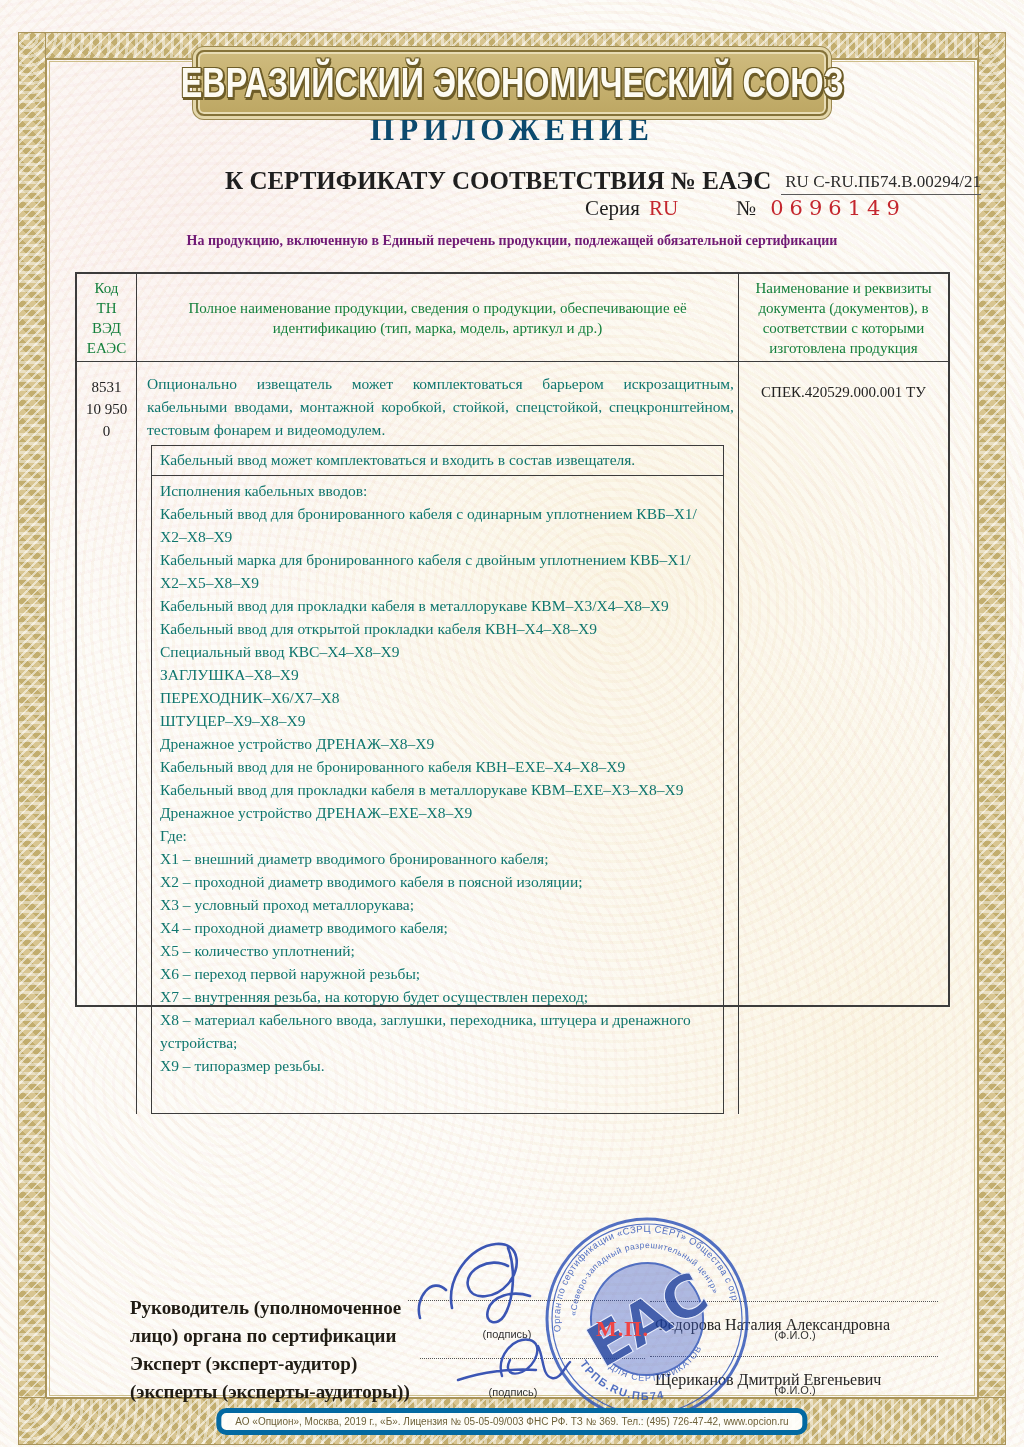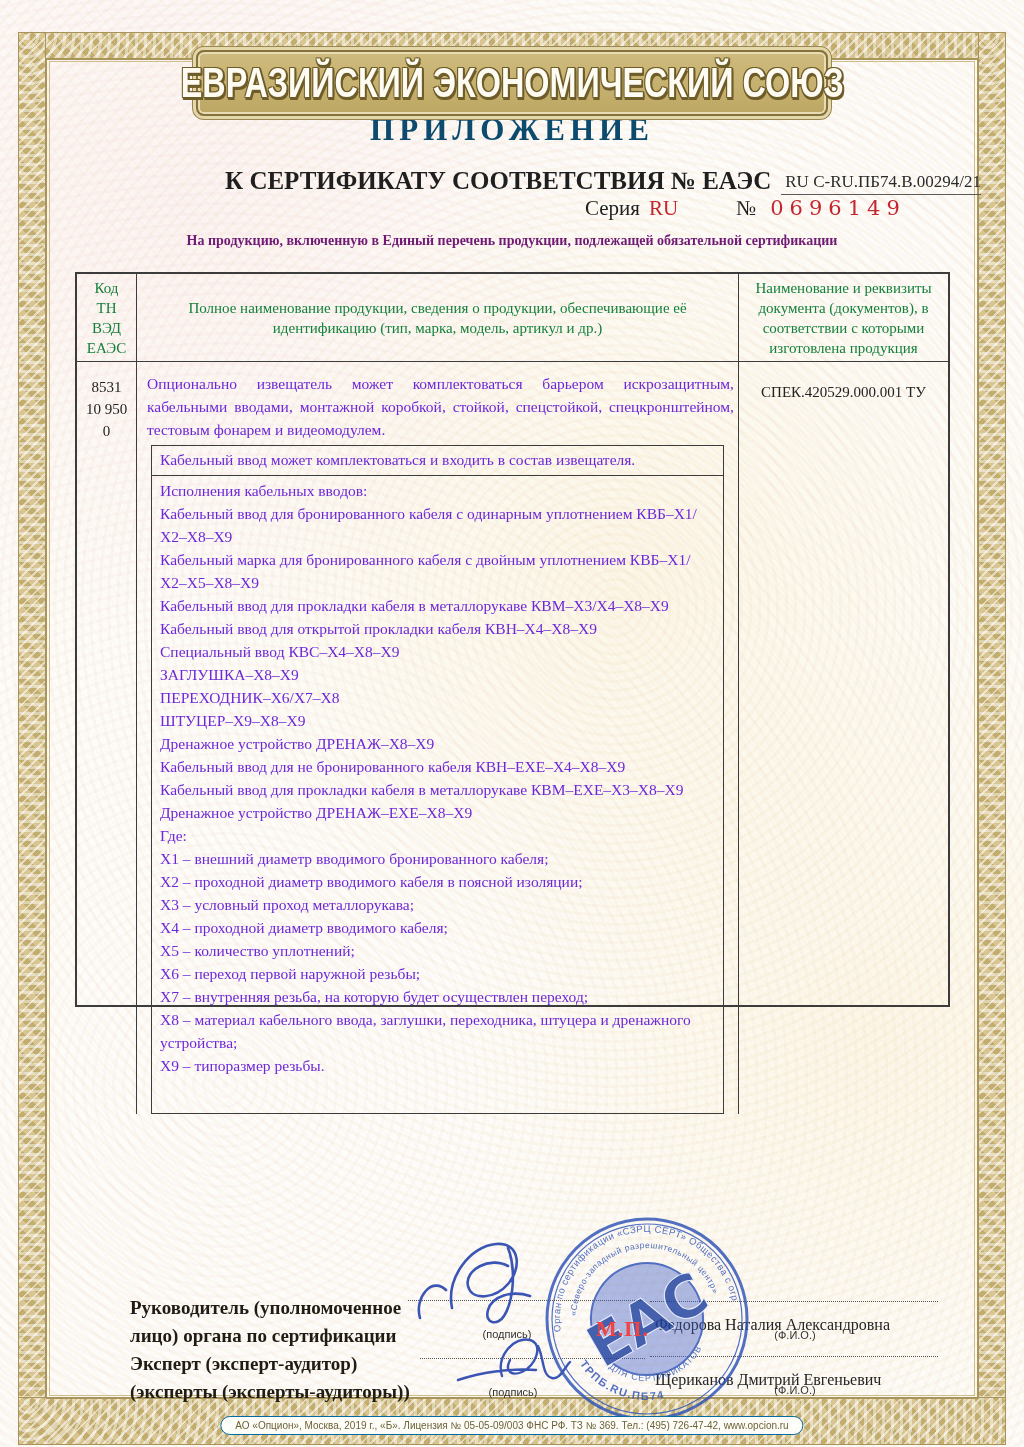--- a/index.html
+++ b/index.html
@@ -88,21 +88,21 @@
     background:transparent;
   }
   .cell{box-sizing:border-box;border-right:1.5px solid #3c3c3c;border-bottom:1.5px solid #3c3c3c;}
   .cell:nth-child(3n){border-right:none;}
   .row2{border-bottom:none;}
   .th{
     display:flex;align-items:center;justify-content:center;text-align:center;
     font-size:15px;line-height:20px;padding:4px 6px;color:#15803d;
   }
   .code-cell{padding-top:14px;text-align:center;font-size:15px;line-height:22px;color:#222;}
-  .desc-cell{padding:10px 4px 0 10px;font-size:15.5px;color:#6d28d9;}
+  .desc-cell{padding:10px 4px 0 10px;font-size:15.5px;color:#0f766e;}
   .desc-par{text-align:justify;line-height:23px;margin:0;}
   .doc-cell{padding-top:22px;text-align:center;font-size:15px;color:#222;}
 
   .inner-box{
     margin:4px 10px 0 4px;border:1.5px solid #3c3c3c;
   }
   .inner-box-header{
     padding:3px 8px 4px 8px;border-bottom:1.5px solid #3c3c3c;line-height:22px;
   }
   .inner-box-body{padding:3px 8px 36px 8px;line-height:23px;}
@@ -121,21 +121,21 @@
   }
   .fio-name{
     position:absolute;z-index:2;font-size:16px;color:#242424;white-space:nowrap;margin-top:16px;
   }
   .signature-svg{position:absolute;z-index:4;}
   .stamp-wrap{position:absolute;left:540px;top:1212px;width:214px;height:214px;z-index:3;opacity:.82;transform:rotate(-12deg);}
   .mp-label{position:absolute;left:596px;top:1316px;z-index:5;font-size:22px;font-weight:bold;color:#ef4444;letter-spacing:1px;}
 
   .footer-pill{
     position:absolute;left:50%;transform:translateX(-50%);bottom:12px;z-index:4;
-    background:rgba(255,255,252,0.95);border:1px solid #0369a1;border-radius:10px;
+    background:rgba(255,255,252,0.95);border:5px solid #0369a1;border-radius:10px;
     padding:3px 14px;white-space:nowrap;
     font-family:"Liberation Sans",sans-serif;font-size:10px;color:#6e6139;
   }
 </style>
 </head>
 <body>
 
 <div class="watermark"></div>
 
 <div class="gband gband-top"></div>

